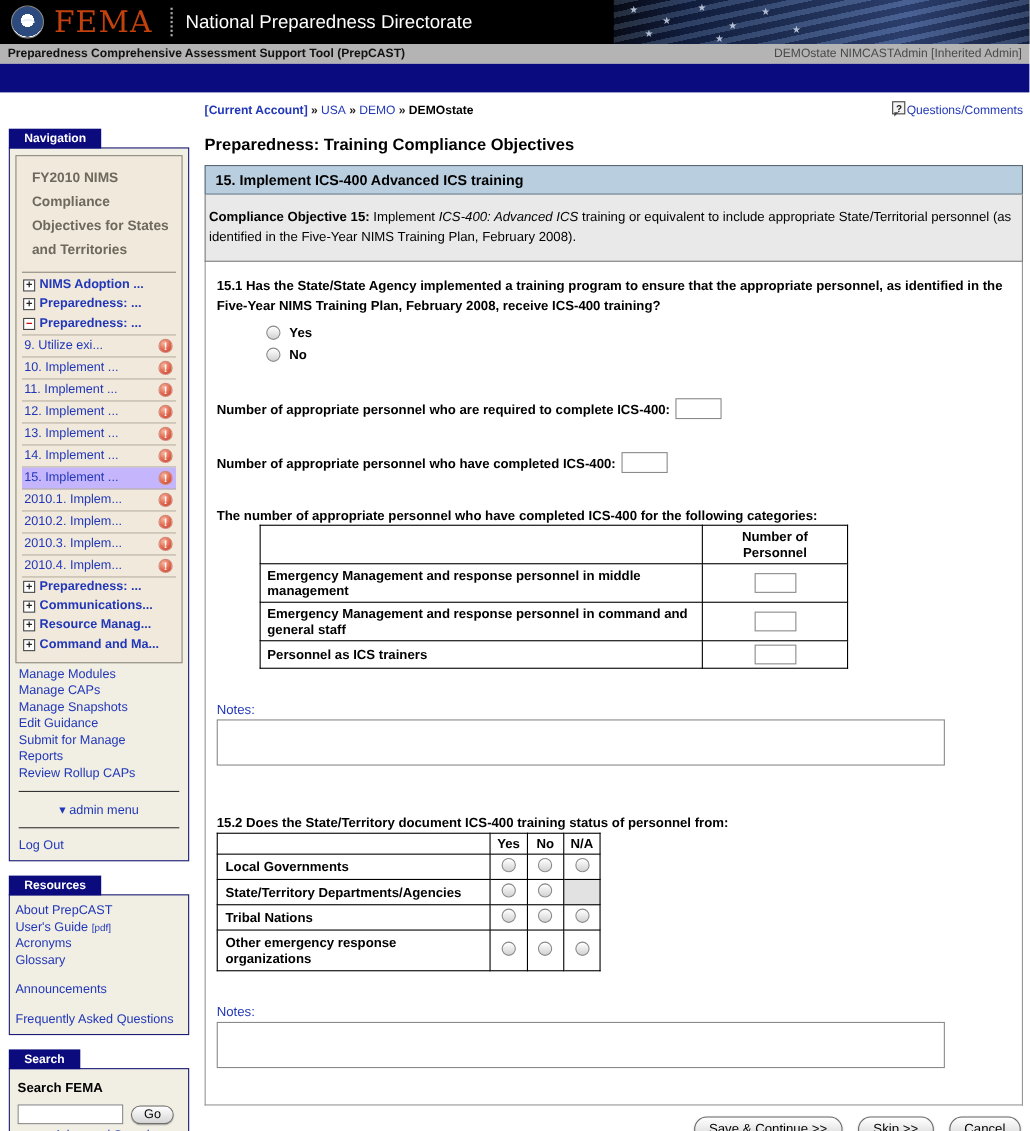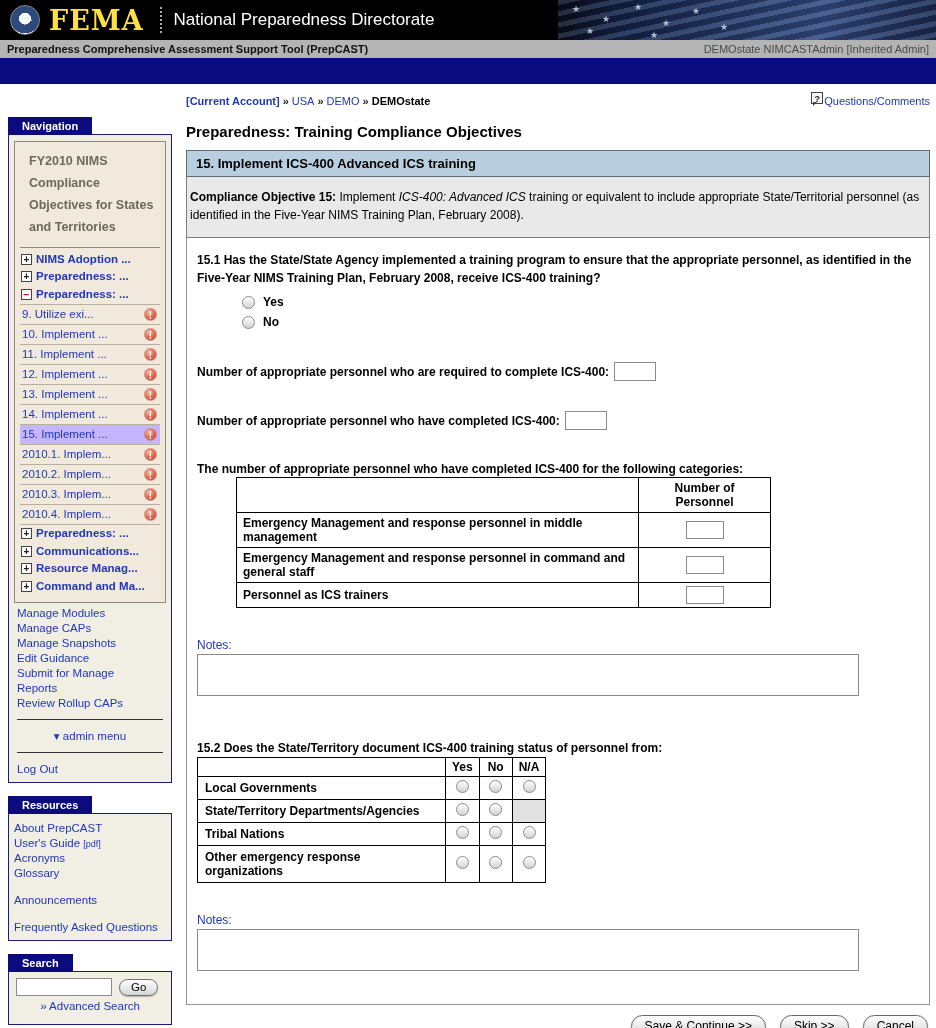--- a/index.html
+++ b/index.html
@@ -12,21 +12,21 @@
     background:
       repeating-linear-gradient(168deg, rgba(130,160,210,.28) 0 5px, rgba(25,35,70,.30) 5px 11px),
       linear-gradient(100deg, #000 0%, #0d1a38 18%, #24375f 48%, #33497b 70%, #15213f 100%);
   }
   .hdr-flag .star { position:absolute; color:#cdd6ea; font-size:9px; opacity:.85; }
   .seal { width:30px; height:30px; border-radius:50%; margin-left:10px; flex-shrink:0; z-index:2;
     background: radial-gradient(circle at 50% 45%, #ffffff 0 28%, #2d4a7e 29% 70%, #ffffff 71% 78%, #1d3154 79%);
     border:1px solid #888; position:relative; }
   .seal::after { content:""; position:absolute; left:8px; top:11px; width:13px; height:7px;
     border-top:2px solid #e8eef8; border-radius:50%; }
-  .fema-word { color:#fde047; font-family:"DejaVu Serif", serif; font-weight:bold; font-size:27px;
+  .fema-word { color:#c2410c; font-family:"DejaVu Serif", serif; font-weight:normal; font-size:27px;
     letter-spacing:1px; margin-left:9px; z-index:2; }
   .hdr-divider { height:26px; border-left:2px dotted #aaa; margin:0 12px 0 16px; z-index:2; }
   .directorate { color:#fff; font-size:17px; z-index:2; white-space:nowrap; }
 
   
   .appbar { height:18px; background:#b4b4b4; display:flex; justify-content:space-between;
     align-items:center; padding:0 7px; font-size:11px; }
   .appbar-title { font-weight:bold; color:#111; }
   .appbar-user { color:#4a4a4a; }
   .navybar { height:26px; background:#0b0b80; }
@@ -268,20 +268,21 @@
           <div class="res-gap"></div>
           <a href="#">Announcements</a>
           <div class="res-gap"></div>
           <a href="#">Frequently Asked Questions</a>
         </div>
     </div>
 
     <div class="side-section">
       <span class="side-tab">Search</span>
       <div class="side-box">
+        <div class="search-heading">Search FEMA</div>
         <div class="search-row">
           <input class="search-input" type="text" style="">
           <button class="pill">Go</button>
         </div>
         <div class="advanced-link"><a href="#">» Advanced Search</a></div>
       </div>
     </div>
   </div>
 
   <div class="main">

